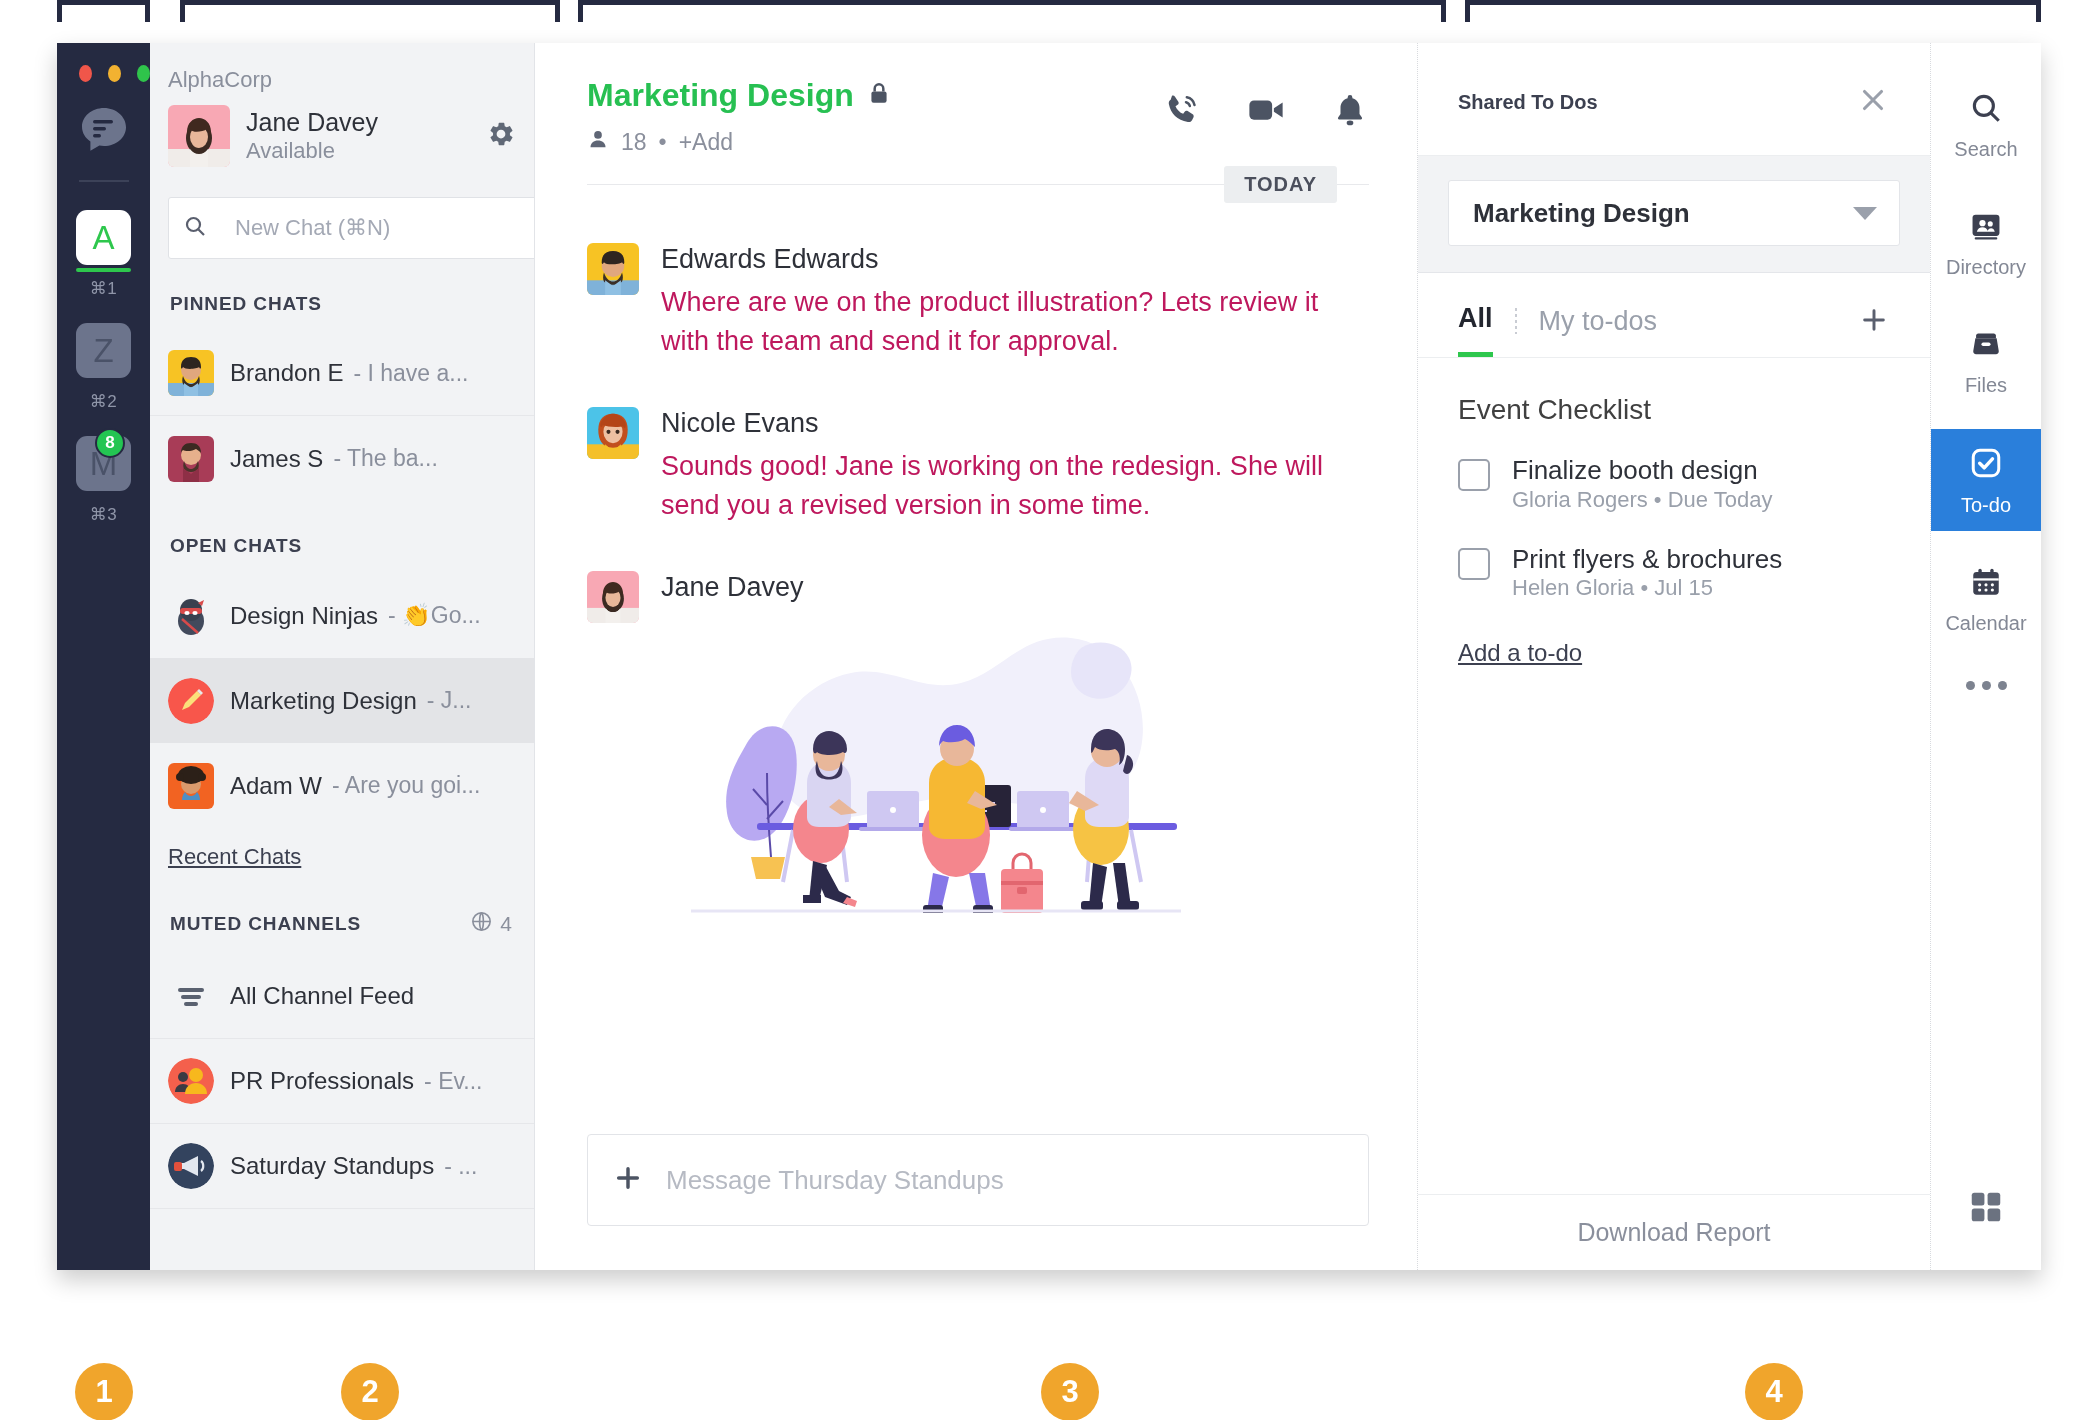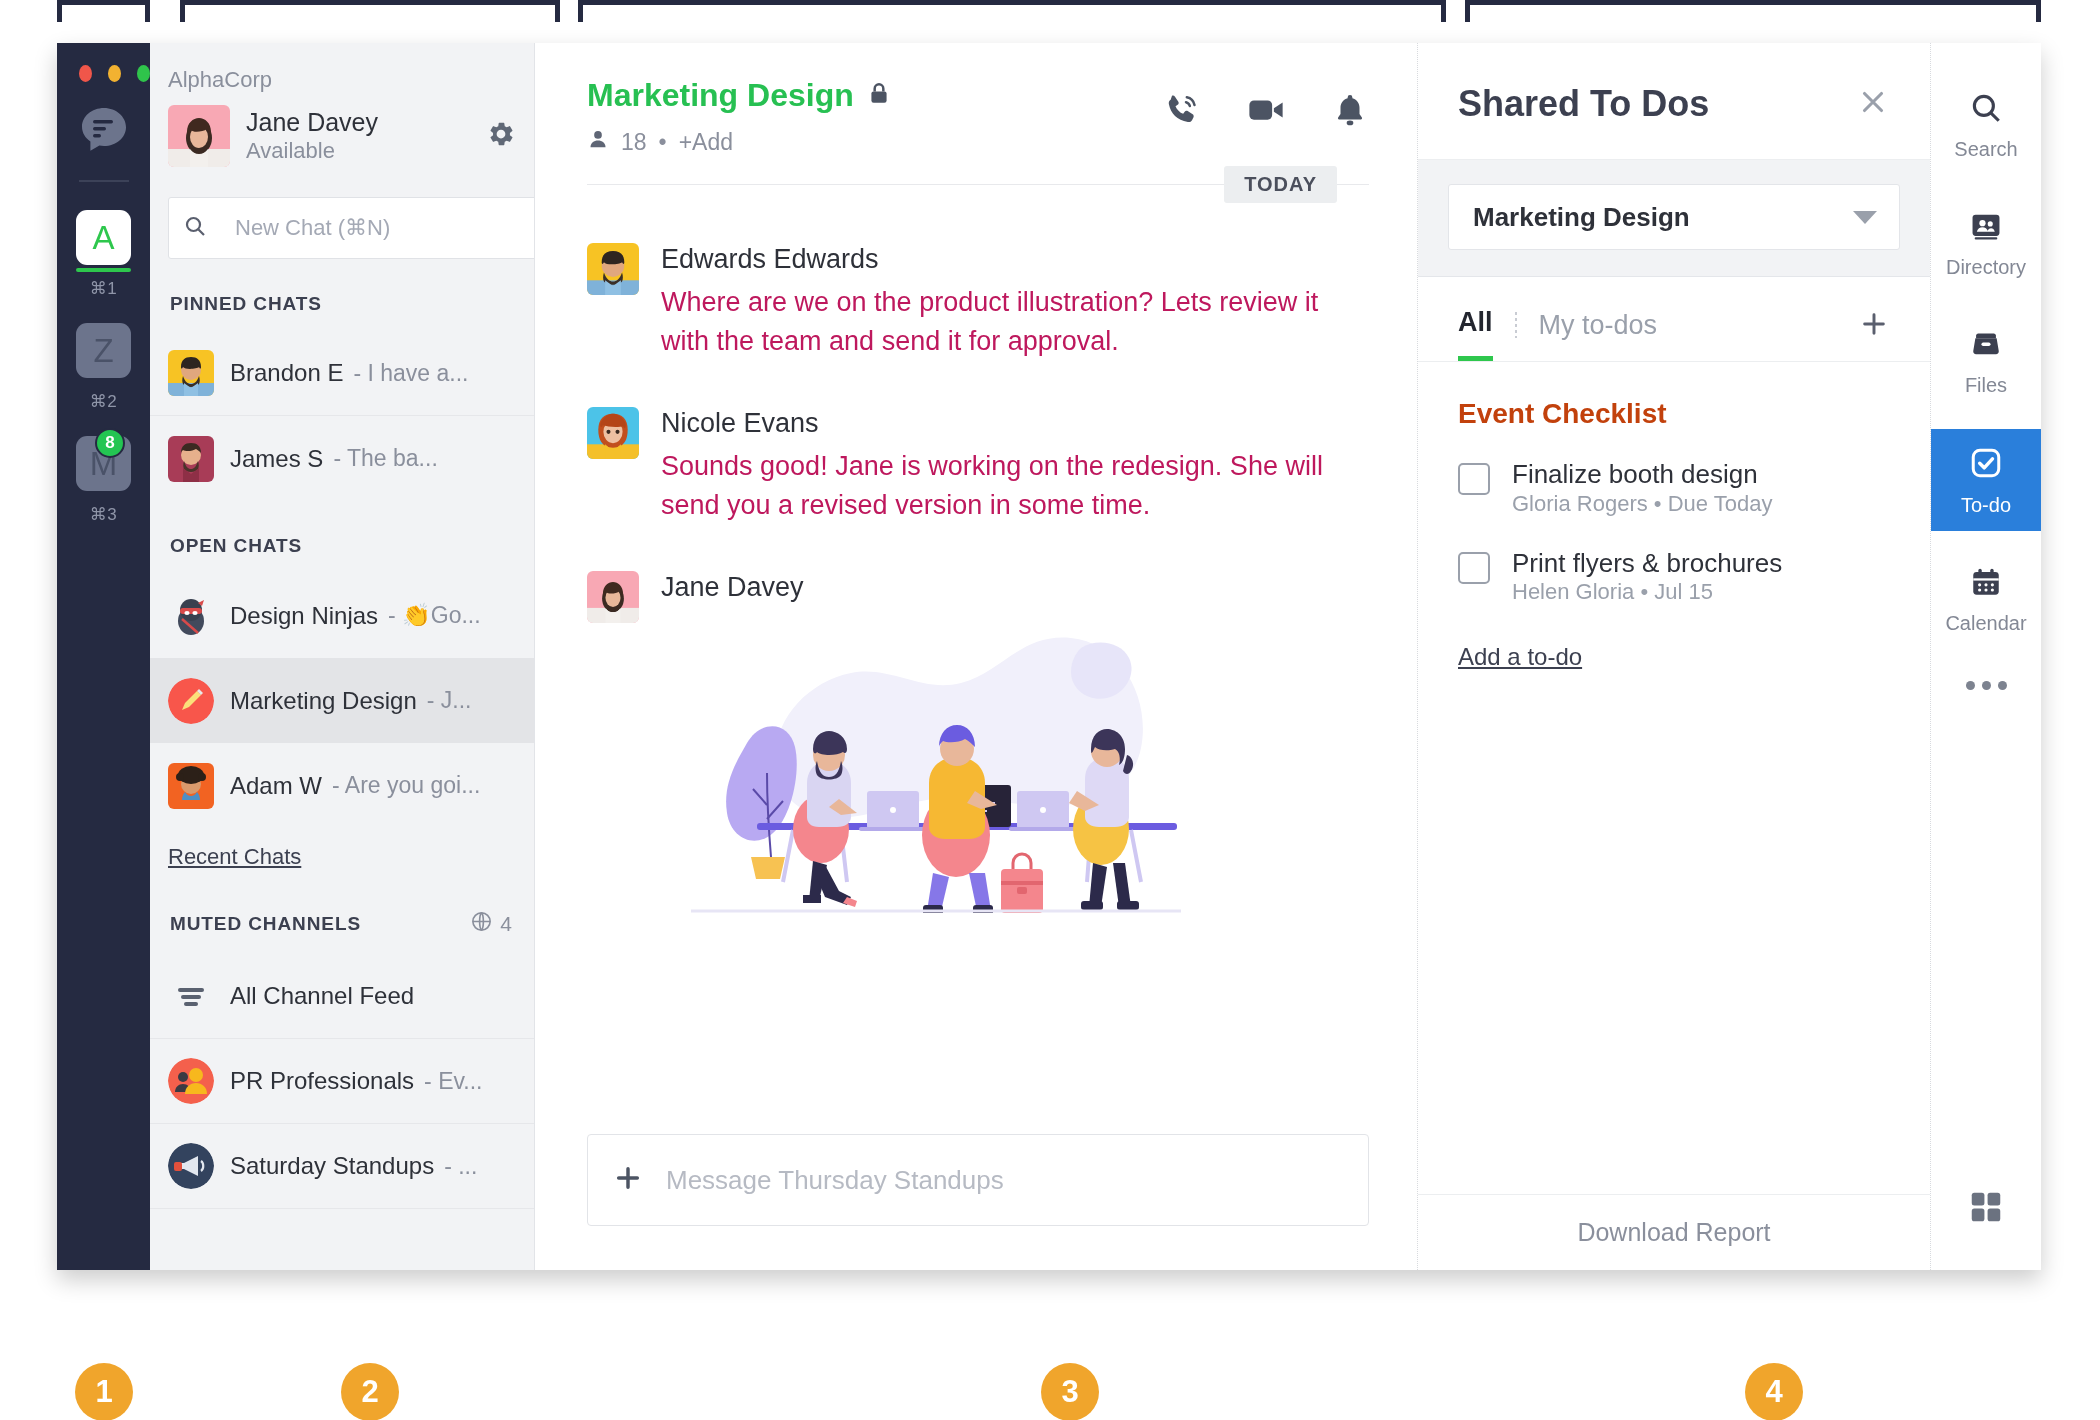--- a/index.html
+++ b/index.html
@@ -238,21 +238,21 @@
   .todo-panel {
     width: 513px; flex: 0 0 513px;
     background: #ffffff;
     display: flex; flex-direction: column;
     border-right: 1px dotted #d8dade;
   }
   .todo-head {
     display: flex; align-items: center; justify-content: space-between;
     padding: 40px 40px 34px 40px;
   }
-  .todo-title { font-size: 36px; font-weight: 700; color: #3c4050; }
+  .todo-title { font-size: 20px; font-weight: 700; color: #3c4050; }
   .todo-close { cursor: pointer; }
   .todo-select-wrap {
     background: #f2f3f5;
     padding: 24px 30px 26px 30px;
     border-top: 1px solid #eceef0;
     border-bottom: 1px solid #e4e6ea;
   }
   .todo-select {
     background: #fff; border: 1px solid #e3e5e9; border-radius: 3px;
     height: 66px; display: flex; align-items: center;
@@ -281,21 +281,21 @@
     border-bottom: 5px solid #2ec74d;
   }
   .tab-sep {
     width: 2px; height: 26px; margin: 0 22px 18px 22px;
     background: repeating-linear-gradient(to bottom, #c9ccd3 0 3px, transparent 3px 6px);
   }
   .todo-add { margin-left: auto; margin-bottom: 16px; cursor: pointer; }
 
   .todo-body { flex: 1; padding: 36px 40px 0 40px; }
   .todo-group-title {
-    font-size: 28px; font-weight: 700; color: #c2410c;
+    font-size: 28px; font-weight: 400; color: #404040;
     margin-bottom: 28px;
   }
   .todo-item { display: flex; margin-bottom: 30px; }
   .todo-cb {
     width: 32px; height: 32px; flex: 0 0 32px;
     border: 2px solid #9aa0ab; border-radius: 5px;
     margin-right: 22px; margin-top: 5px; cursor: pointer;
     background: #fff;
   }
   .todo-item-text { font-size: 26px; color: #2e3139; line-height: 1.25; }

